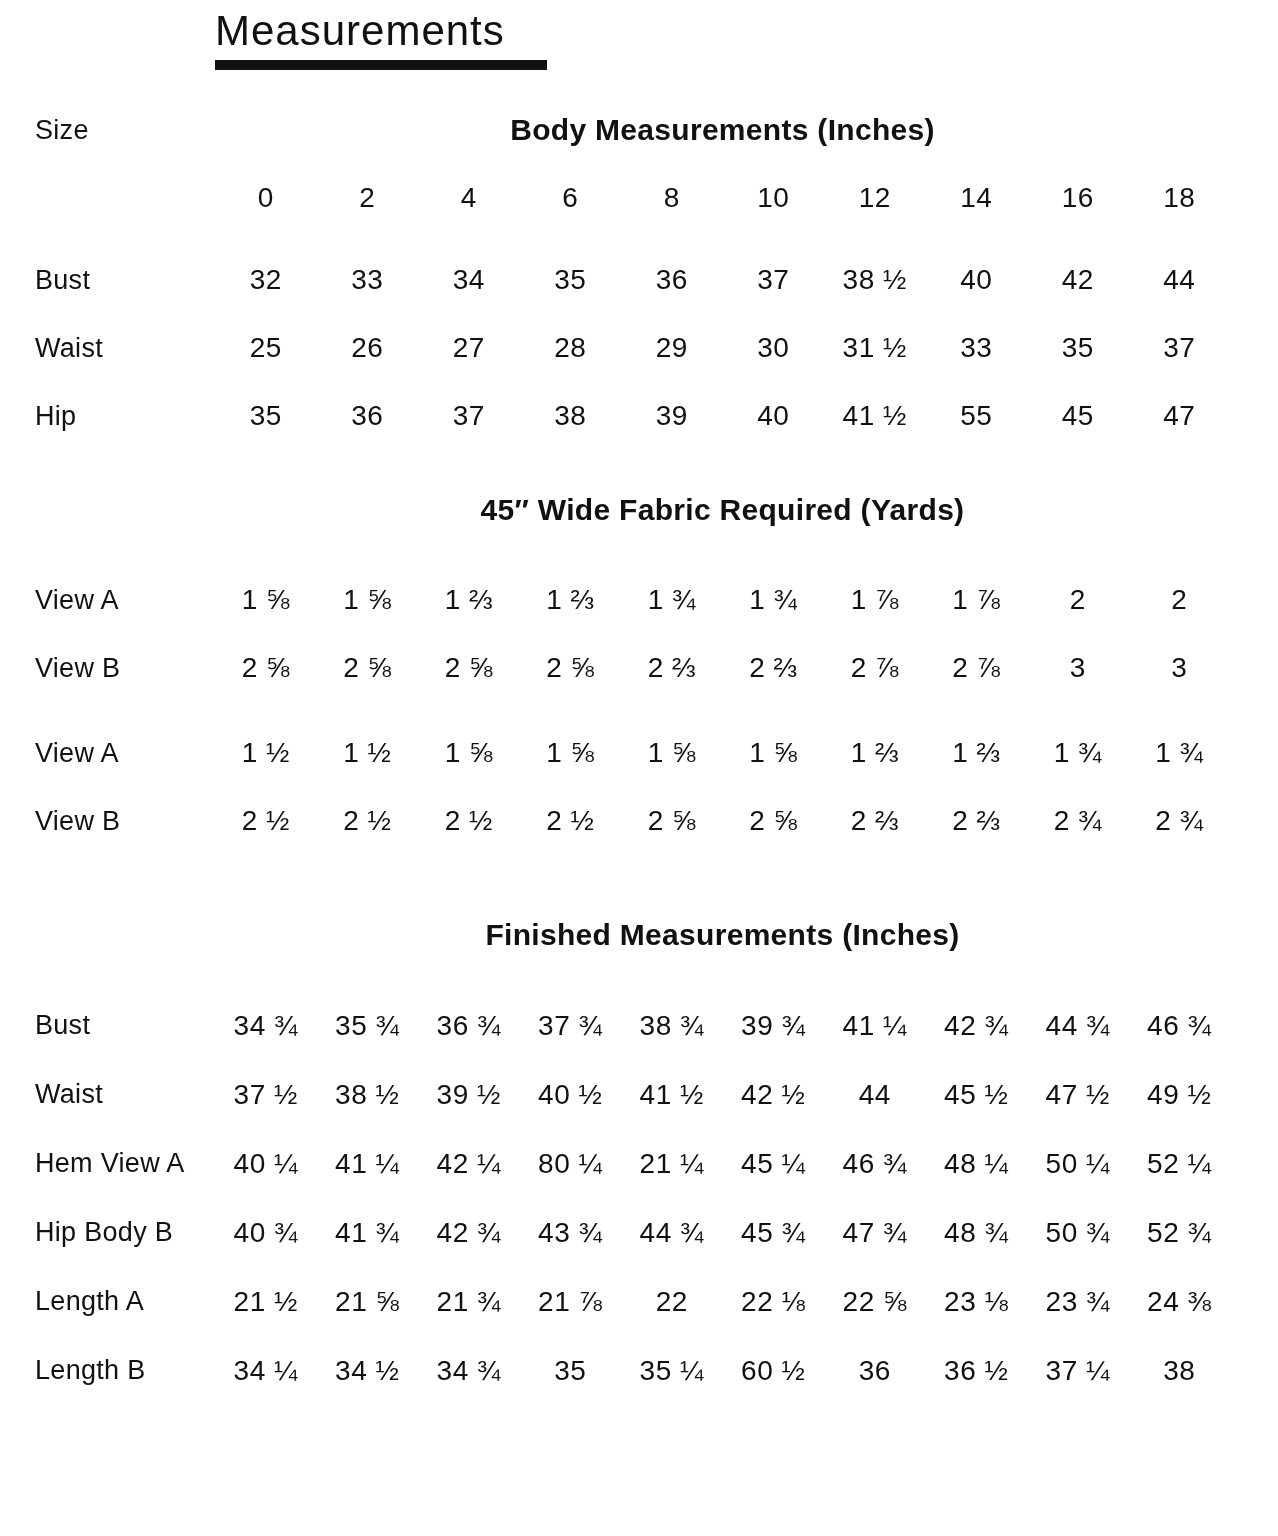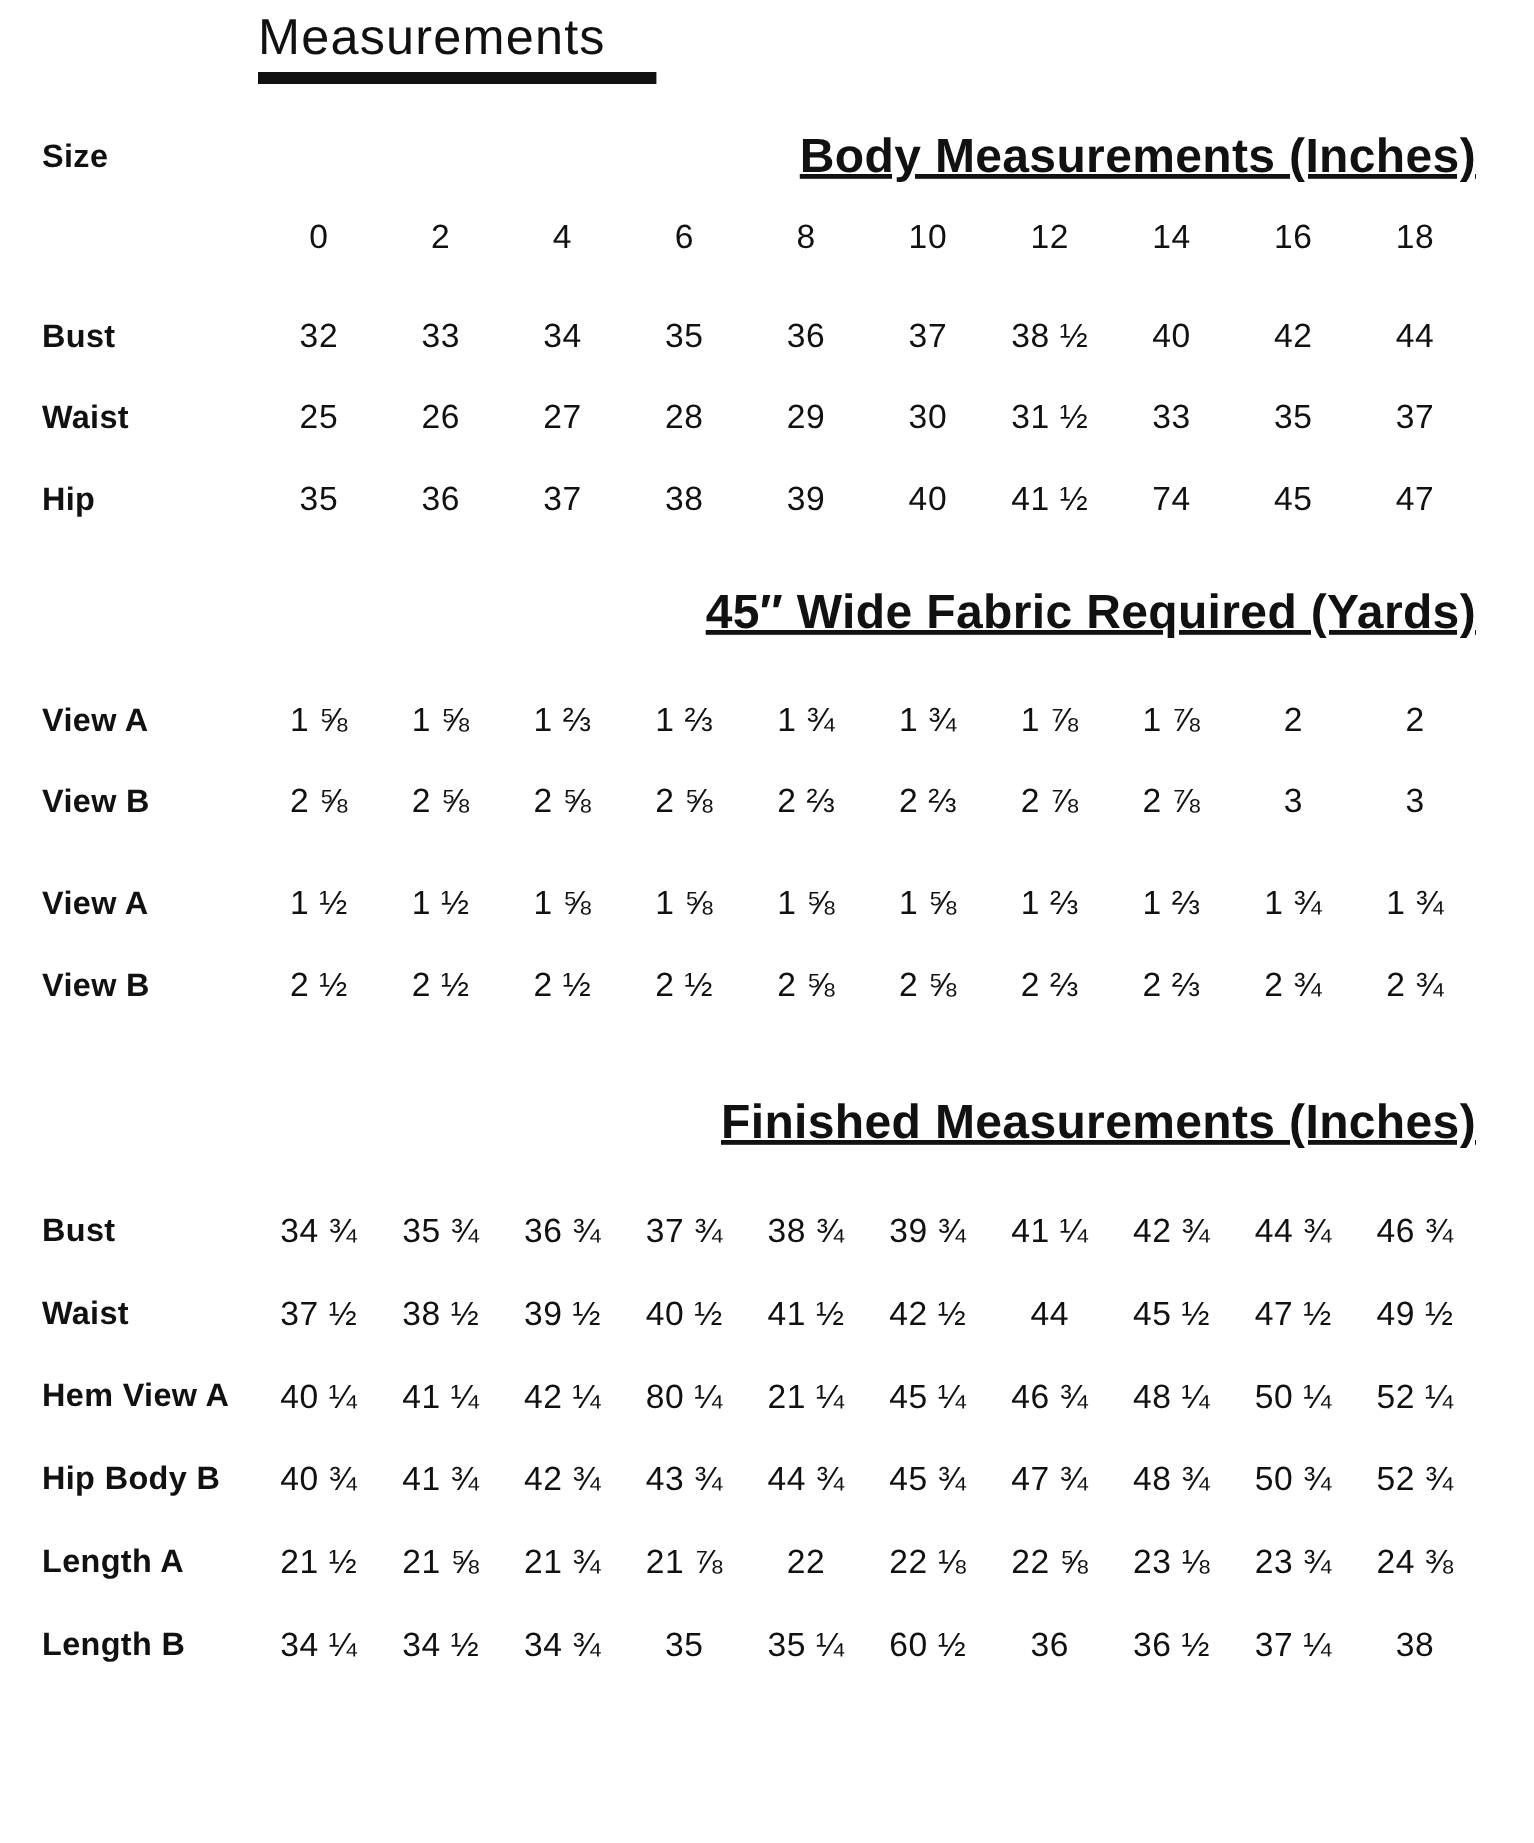--- a/index.html
+++ b/index.html
@@ -37,31 +37,30 @@
   .cell.num {
     text-align: center;
     font-size: 28px;
     font-weight: 400;
     letter-spacing: 0.5px;
     white-space: nowrap;
   }
   .cell.label {
     text-align: left;
     font-size: 27px;
+    font-weight: 400;
+    letter-spacing: 0.3px;
+    white-space: nowrap;
+  }
+  .heading {
+    grid-column: 2 / -1;
+    text-align: center;
+    font-size: 30px;
     font-weight: 700;
     letter-spacing: 0.3px;
-    white-space: nowrap;
-  }
-  .heading {
-    grid-column: 2 / -1;
-    text-align: right;
-    font-size: 40px;
-    font-weight: 700;
-    letter-spacing: 0.3px;
-    text-decoration: underline;
   }
   .size-label { font-size: 26px; }
 
   
   .sec-body .head-row { margin-top: 26px; }
   .sec-body .rows     { margin-top: 14px; }
   .sec-45  .head-row  { margin-top: 26px; }
   .sec-45  .rows      { margin-top: 22px; }
   .sec-54  .head-row  { margin-top: 54px; }
   .sec-54  .rows      { margin-top: 17px; }
@@ -127,21 +126,21 @@
         </div>
         <div class="grid value-row">
     <div class="cell label">Hip</div>
   <div class="cell num">35</div>
           <div class="cell num">36</div>
           <div class="cell num">37</div>
           <div class="cell num">38</div>
           <div class="cell num">39</div>
           <div class="cell num">40</div>
           <div class="cell num">41 ½</div>
-          <div class="cell num">74</div>
+          <div class="cell num">55</div>
           <div class="cell num">45</div>
           <div class="cell num">47</div>
         </div>
       </div>
   </section>
 
   <section class="sec-45">
     <div class="grid h-row head-row">
       <div class="cell label"></div>
       <div class="heading">45″ Wide Fabric Required (Yards)</div>

